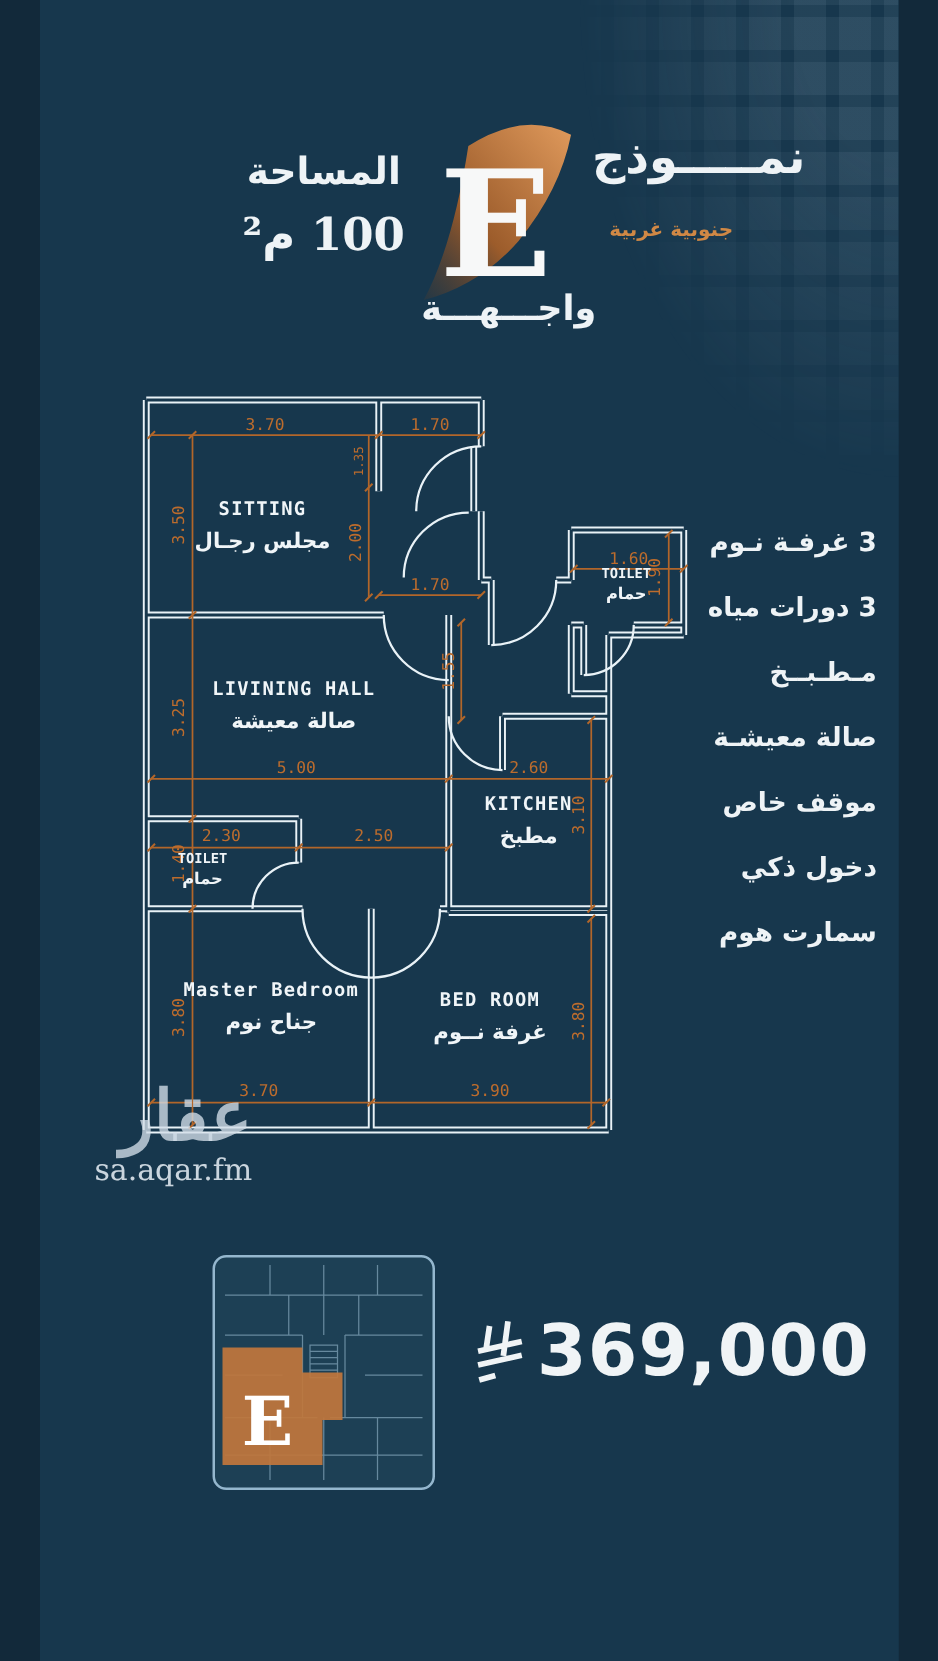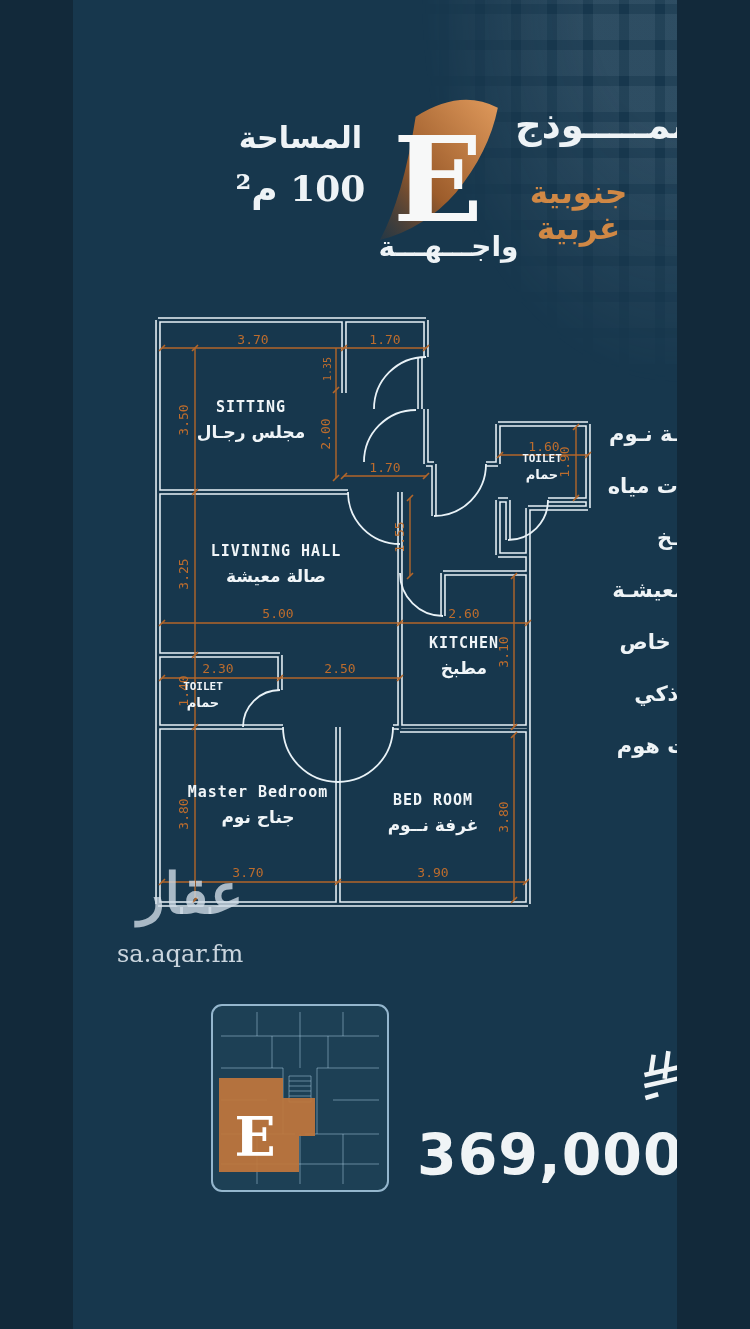--- a/index.html
+++ b/index.html
@@ -1,17 +1,17 @@
 <!DOCTYPE html>
 <html lang="ar"><head>
 <meta charset="utf-8">
 <style>
   html,body{margin:0;padding:0;background:#12293a;}
   .canvas{
-    position:relative;width:604px;height:1329px;margin:0 auto;
+    position:relative;width:687px;height:1329px;margin:0 auto;
     background:#17374d;overflow:hidden;
     font-family:"DejaVu Sans",sans-serif;color:#eef3f6;
   }
   
   .bg-pattern{
     position:absolute;top:0;right:0;width:300px;height:760px;
     background:
       repeating-linear-gradient(0deg, rgba(198,222,238,0.07) 0 26px, rgba(0,0,0,0) 26px 36px),
       repeating-linear-gradient(90deg, rgba(198,222,238,0.07) 0 26px, rgba(0,0,0,0) 26px 36px);
     -webkit-mask-image:radial-gradient(ellipse 110% 65% at 100% 0%, #000 25%, rgba(0,0,0,0) 78%);
@@ -23,21 +23,21 @@
   .hdr-area .val{font-size:36px;font-weight:bold;margin-top:12px;font-family:"DejaVu Serif","DejaVu Sans",serif;}
   .hdr-e{position:absolute;left:298px;top:90px;width:134px;height:178px;}
   .hdr-e .swoosh-e{position:absolute;inset:0;}
   .hdr-e .letter{
     position:absolute;inset:0;display:flex;align-items:center;justify-content:center;
     font-family:"DejaVu Serif",serif;font-weight:bold;font-size:118px;color:#f7f8f8;
   }
   .hdr-model-title{position:absolute;left:440px;top:104px;width:175px;text-align:center;
     font-size:37px;font-weight:bold;direction:rtl;}
   .hdr-model-sub{position:absolute;left:418px;top:174px;width:175px;text-align:center;
-    font-size:31px;font-weight:bold;color:#d08845;direction:rtl;}
+    font-size:16px;font-weight:bold;color:#d08845;direction:rtl;}
   .hdr-facade{position:absolute;left:288px;top:230px;width:175px;text-align:center;
     font-size:28px;font-weight:bold;direction:rtl;}
   
   .plan{position:absolute;left:75px;top:312px;}
   .plan .wall-outer{stroke:#e9f2f7;stroke-width:5.5;fill:none;}
   .plan .wall-core{stroke:#17374d;stroke-width:2.4;fill:none;}
   .plan .arc{stroke:#e9f2f7;stroke-width:1.8;fill:none;}
   .plan .dim{stroke:#b2662a;stroke-width:1.4;fill:none;}
   .plan .tick{stroke:#b2662a;stroke-width:1.6;fill:none;}
   .plan text{fill:#f0f5f8;}
@@ -50,24 +50,24 @@
   
   .features{position:absolute;left:522px;top:409px;width:212px;display:flex;flex-direction:column;}
   .feature-row{display:flex;direction:rtl;align-items:center;gap:12px;height:52px;}
   .icon-wrap{position:relative;width:52px;height:52px;flex:0 0 52px;}
   .icon-wrap .swoosh{position:absolute;right:-4px;top:-4px;width:44px;height:44px;}
   .icon-wrap .glyph{position:absolute;left:2px;top:4px;}
   .feature-label{flex:1;font-size:21px;font-weight:bold;color:#eef3f6;text-align:start;line-height:1.1;}
   
   .watermark{position:absolute;left:22px;top:866px;}
   .watermark .logo{font-size:56px;font-weight:bold;color:rgba(210,222,232,0.78);direction:rtl;line-height:1;font-family:Liberation Serif, serif;}
-  .watermark .site{font-size:24px;color:rgba(228,236,242,0.88);margin-top:18px;margin-left:22px;font-family:"DejaVu Serif","DejaVu Sans",serif;}
+  .watermark .site{font-size:24px;color:rgba(228,236,242,0.88);margin-top:0;margin-left:22px;font-family:"DejaVu Serif","DejaVu Sans",serif;}
   
   .thumb{position:absolute;left:136px;top:1002px;}
-  .price{position:absolute;left:344px;top:1048px;display:flex;align-items:flex-end;gap:20px;flex-direction:column;}
+  .price{position:absolute;left:344px;top:1048px;display:flex;align-items:center;gap:8px;}
   .price .value{font-size:57px;font-weight:bold;color:#f0f4f6;letter-spacing:1px;font-family:"DejaVu Sans",sans-serif;}
 </style>
 </head>
 <body>
 
 <div class="canvas">
   <div class="bg-pattern"></div>
 
   <svg width="0" height="0" style="position:absolute">
     <defs>

